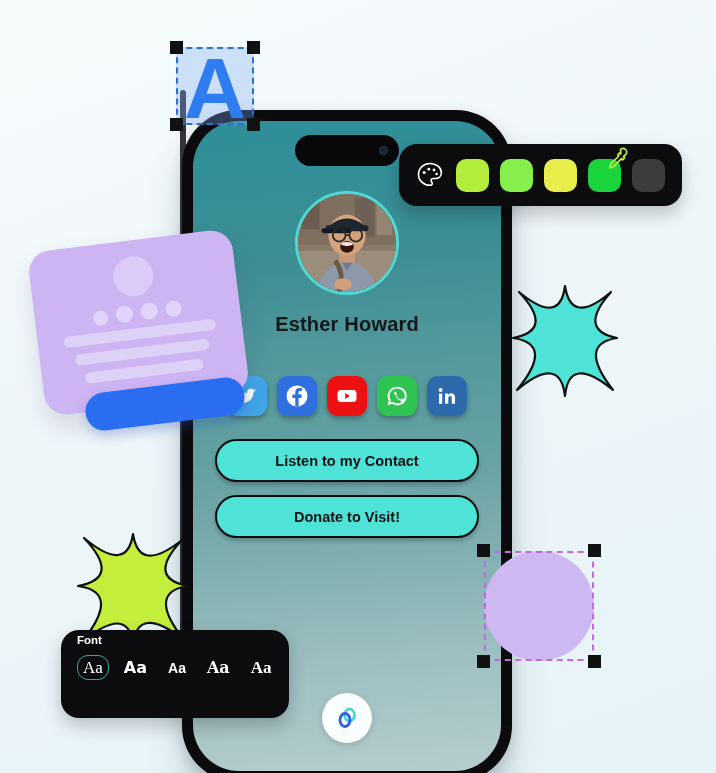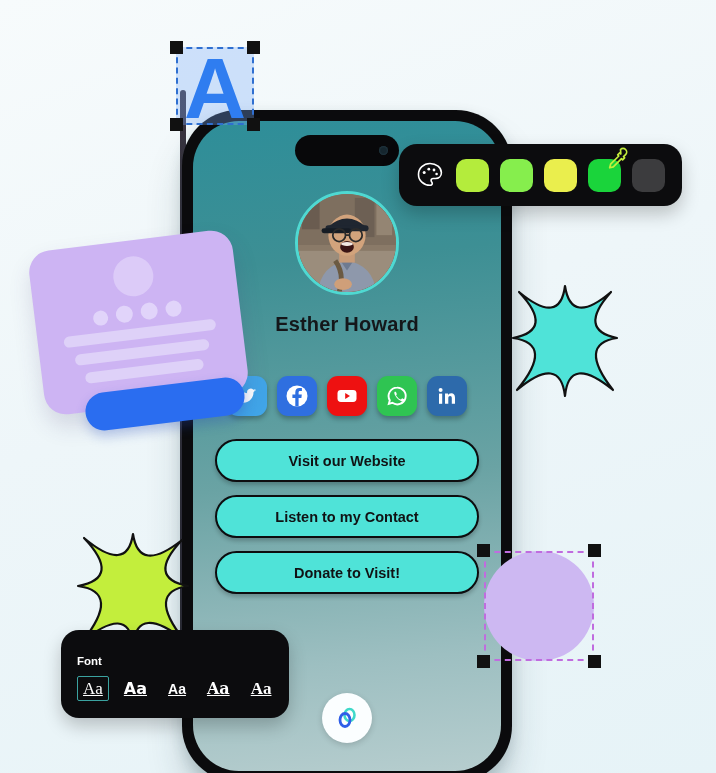--- a/index.html
+++ b/index.html
@@ -121,26 +121,26 @@
     background:#0c0c0e;border-radius:18px;
     display:flex;align-items:center;gap:11px;padding:0 16px;box-sizing:border-box;
     box-shadow:0 8px 18px rgba(0,0,0,.22);
   }
   .sw{width:33px;height:33px;border-radius:10px;position:relative;flex:0 0 auto;}
   .eyed{position:absolute;left:14px;top:-14px;width:30px;height:30px;}
 
   
   .fontbar{
     position:absolute;left:61px;top:630px;width:228px;height:88px;
-    background:#0c0c0e;border-radius:18px;padding:25px 16px;box-sizing:border-box;
+    background:#0c0c0e;border-radius:18px;padding:4px 16px;box-sizing:border-box;
     box-shadow:0 8px 18px rgba(0,0,0,.22);
   }
   .fontbar .flabel{color:#fff;font-size:11.5px;font-weight:bold;margin-bottom:9px;}
   .frow{display:flex;align-items:center;gap:9px;}
-  .fi{color:#fff;font-size:17px;line-height:1;padding:3px 5px;border:1.5px solid transparent;border-radius:2px;text-decoration:underline;}
+  .fi{color:#fff;font-size:17px;line-height:1;padding:3px 5px;border:1.5px solid transparent;border-radius:11px;}
   .fi.sel{border-color:#3ba3a0;}
   .f0{font-family:"Liberation Serif", serif;}
   .f1{font-family:"DejaVu Sans", sans-serif;font-weight:bold;font-size:16px;}
   .f2{font-family:"Liberation Sans", sans-serif;font-weight:bold;font-size:14px;}
   .f3{font-family:"DejaVu Serif", serif;font-weight:bold;font-size:16px;}
   .f4{font-family:"Liberation Serif", serif;font-weight:bold;font-size:17px;}
 
   .spark{position:absolute;}
 </style>
 </head>
@@ -225,21 +225,20 @@
         <div class="soc" style="background:#2d6aab">
           <svg width="24" height="24" viewBox="0 0 24 24">
             <rect x="4" y="9.6" width="3.2" height="10.2" fill="#fff"></rect>
             <circle cx="5.6" cy="6" r="2" fill="#fff"></circle>
             <path fill="#fff" d="M10 9.6h3v1.5c.5-.9 1.6-1.8 3.2-1.8 2.6 0 3.8 1.6 3.8 4.5v6h-3.2v-5.4c0-1.5-.5-2.3-1.7-2.3-1.1 0-1.8.8-1.8 2.3v5.4H10z"></path>
           </svg>
         </div>
       </div>
 
       <div class="links">
-        <div class="lbtn">Visit our Website</div>
         <div class="lbtn">Listen to my Contact</div>
         <div class="lbtn">Donate to Visit!</div>
       </div>
 
       <div class="brand">
         <svg width="28" height="28" viewBox="0 0 28 28">
           <ellipse cx="16.5" cy="11" rx="5" ry="6" fill="none" stroke="#3fd9c9" stroke-width="2.6"></ellipse>
           <ellipse cx="12" cy="16" rx="5" ry="6.5" fill="none" stroke="#2f5ee8" stroke-width="2.8"></ellipse>
         </svg>
       </div>

